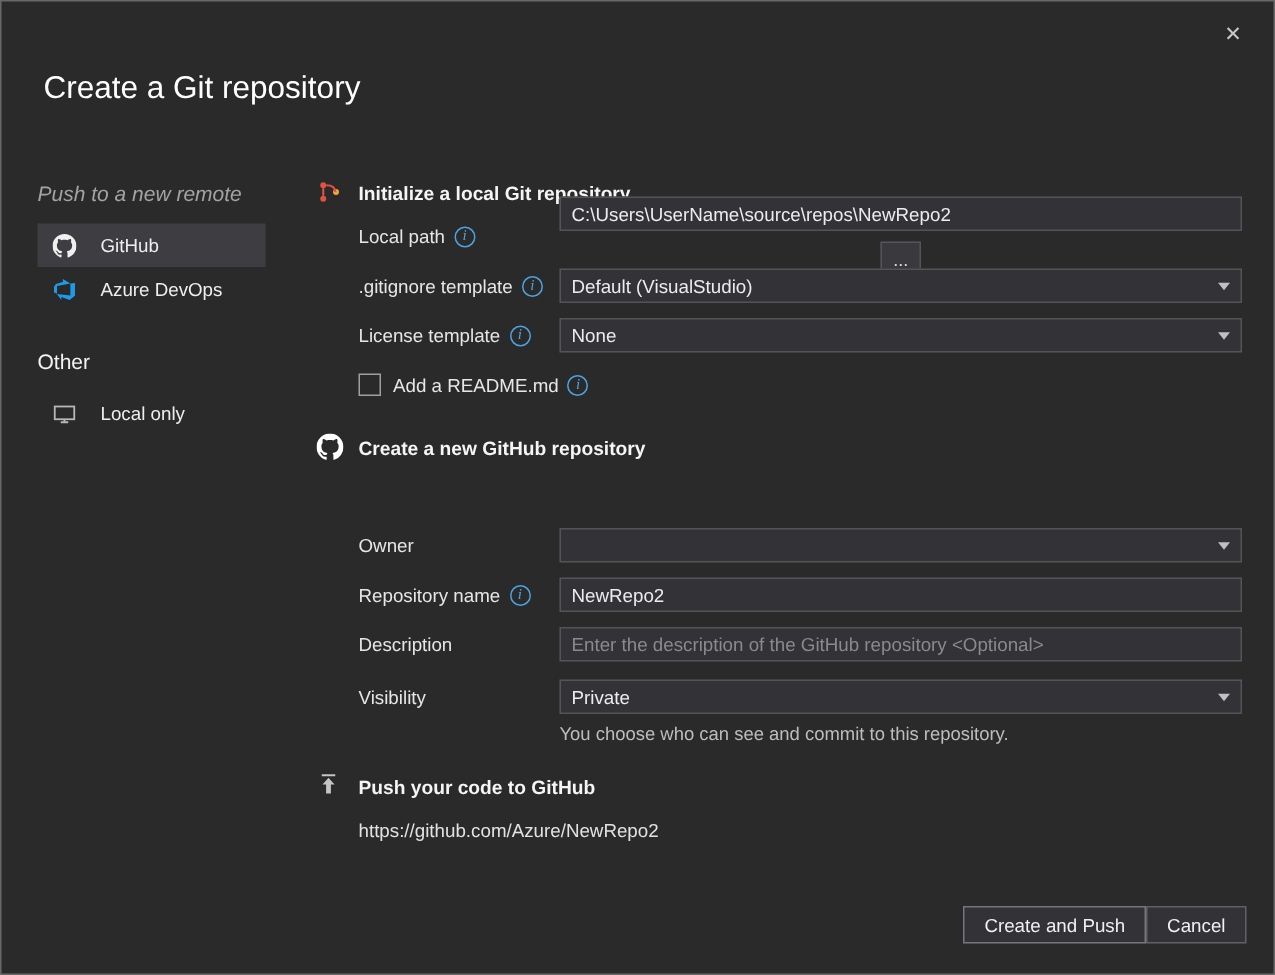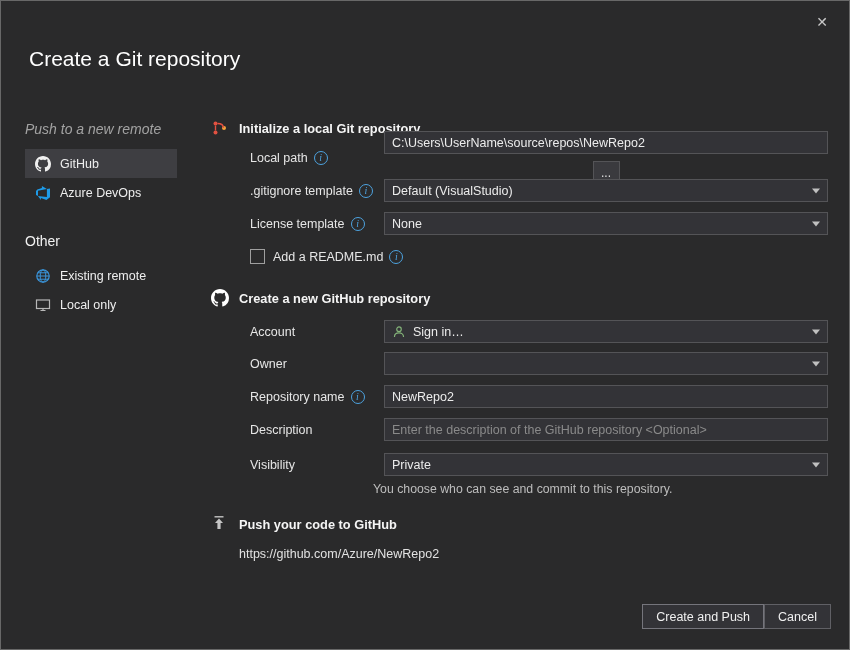--- a/index.html
+++ b/index.html
@@ -11,31 +11,31 @@
     background:#2a2a2b; border:1px solid #686868; color:#e0e0e0;
     overflow:hidden;
   }
 
   .title{ position:absolute; left:28px; top:46px; font-size:21px; font-weight:400; color:#ffffff; }
   .close{ position:absolute; top:10px; right:16px; font-size:14px; color:#c8c8c8; cursor:pointer; width:22px; height:22px; text-align:center; line-height:22px; }
 
   
   .sidebar{ position:absolute; left:24px; top:120px; width:152px; }
   .side-heading{ font-size:14px; color:#a3a3a3; margin-bottom:12px;font-style:italic; }
-  .side-item{ height:29px; display:flex; align-items:center; gap:9px; padding:0 10px; font-size:12.5px; color:#eeeeee; cursor:pointer; }
+  .side-item{ height:29px; display:flex; align-items:center; gap:16px; padding:0 10px; font-size:12.5px; color:#eeeeee; cursor:pointer; }
   .side-item.selected{ background:#3e3e42; }
   .side-item .ico{ width:16px; height:16px; display:inline-flex; }
   .other-heading{ margin-top:26px; margin-bottom:12px; font-size:14px; color:#f2f2f2; }
 
   
   .main{ position:absolute; left:210px; top:118px; width:617px; height:470px; }
   .row{ position:absolute; left:0; right:0; height:23px; display:flex; align-items:center; }
   .sec-icon{ position:absolute; left:0; top:0; width:18px; height:18px; display:inline-flex; }
   .sec-title{ position:absolute; left:28px; top:2px; font-weight:bold; font-size:12.8px; color:#f5f5f5; }
-  .lbl{ margin-left:39px; width:134px; font-size:12.5px; color:#e6e6e6; display:flex; align-items:center; flex:none; }
+  .lbl{ margin-left:28px; width:134px; font-size:12.5px; color:#e6e6e6; display:flex; align-items:center; flex:none; }
   .field{ flex:1; position:relative; height:23px; display:flex; align-items:center; }
 
   .info{ width:14px; height:14px; border-radius:50%; border:1px solid #4da3e0; color:#4da3e0;
          font-size:10px; display:inline-flex; align-items:center; justify-content:center;
          margin-left:6px; font-family:"Liberation Serif", serif; font-style:italic; cursor:pointer; flex:none; }
   .info::before{ content:"i"; }
 
   .textbox{ width:100%; height:23px; background:#333337; border:1px solid #545457; color:#ececec;
             font-size:12.5px; padding:0 7px; font-family:inherit; }
   .textbox::placeholder{ color:#8a8a8a; }
@@ -88,30 +88,20 @@
       <span class="ico">
         <svg viewBox="0 0 16 16" width="16" height="16">
             <path fill="#1e9be8" d="M15 3.6v8.6L11.4 15 5.9 13v2L2.9 11l9 1V4zm-3.1.4L6.9 1v2L2.3 4.4 1 6.1V10l2 .9V5.7z"></path>
           </svg>
       </span>
       <span>Azure DevOps</span>
     </div>
 
     <div class="other-heading">Other</div>
 
-    <div class="side-item">
-      <span class="ico">
-        <svg viewBox="0 0 16 16" width="16" height="16" fill="none" stroke="#3a96dd">
-          <circle cx="8" cy="8" r="6.2" stroke-width="1.2"></circle>
-          <ellipse cx="8" cy="8" rx="2.8" ry="6.2" stroke-width="1"></ellipse>
-          <path d="M1.8 8h12.4M2.8 4.8h10.4M2.8 11.2h10.4" stroke-width="1"></path>
-        </svg>
-      </span>
-      <span>Existing remote</span>
-    </div>
 
     <div class="side-item">
       <span class="ico">
         <svg viewBox="0 0 16 16" width="16" height="16" fill="none" stroke="#b8b8b8" stroke-width="1.2">
           <rect x="1.5" y="3" width="13" height="8.5"></rect>
           <path d="M8 11.5v2M5.5 13.5h5"></path>
         </svg>
       </span>
       <span>Local only</span>
     </div>
@@ -180,35 +170,20 @@
 
     <div class="row" style="top:170px">
       <span class="sec-icon">
         <svg viewBox="0 0 16 16" width="18" height="18">
             <path fill="#ffffff" d="M8 0C3.58 0 0 3.58 0 8c0 3.54 2.29 6.53 5.47 7.59.4.07.55-.17.55-.38 0-.19-.01-.82-.01-1.49-2.01.37-2.53-.49-2.69-.94-.09-.23-.48-.94-.82-1.13-.28-.15-.68-.52-.01-.53.63-.01 1.08.58 1.23.82.72 1.21 1.87.87 2.33.66.07-.52.28-.87.51-1.07-1.78-.2-3.64-.89-3.64-3.95 0-.87.31-1.59.82-2.15-.08-.2-.36-1.02.08-2.12 0 0 .67-.21 2.2.82.64-.18 1.32-.27 2-.27s1.36.09 2 .27c1.53-1.04 2.2-.82 2.2-.82.44 1.1.16 1.92.08 2.12.51.56.82 1.27.82 2.15 0 3.07-1.87 3.75-3.65 3.95.29.25.54.73.54 1.48 0 1.07-.01 1.93-.01 2.2 0 .21.15.46.55.38A8.01 8.01 0 0 0 16 8c0-4.42-3.58-8-8-8z"></path>
           </svg>
       </span>
       <span class="sec-title">Create a new GitHub repository</span>
     </div>
 
-    <div class="row" style="top:201px">
-      <span class="lbl">Account</span>
-      <div class="field">
-        <div class="combo">
-          <span class="pico">
-            <svg viewBox="0 0 16 16" width="14" height="14">
-              <circle cx="8" cy="4.8" r="2.6" fill="none" stroke="#85b57a" stroke-width="1.3"></circle>
-              <path d="M2.8 13.6c0-2.9 2.3-4.6 5.2-4.6s5.2 1.7 5.2 4.6" fill="none" stroke="#85b57a" stroke-width="1.3"></path>
-            </svg>
-          </span>
-          <span>Sign in…</span>
-          <span class="chev"></span>
-        </div>
-      </div>
-    </div>
 
     <div class="row" style="top:233px">
       <span class="lbl">Owner</span>
       <div class="field">
         <div class="combo">
           <span></span>
           <span class="chev"></span>
         </div>
       </div>
     </div>

